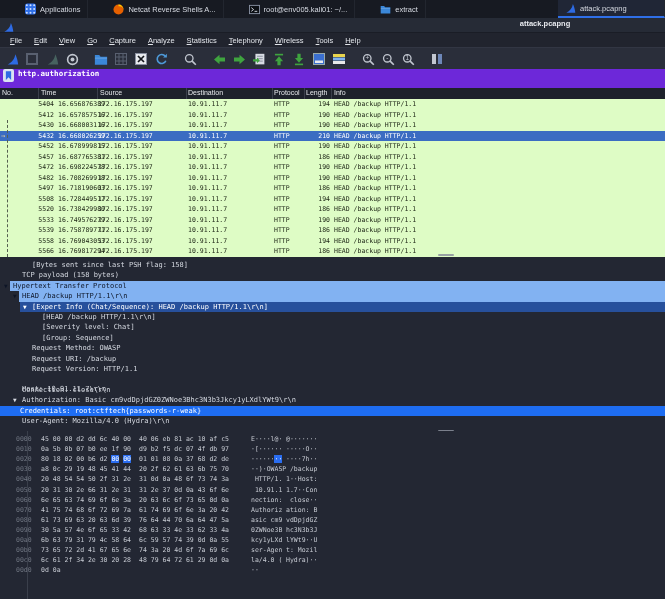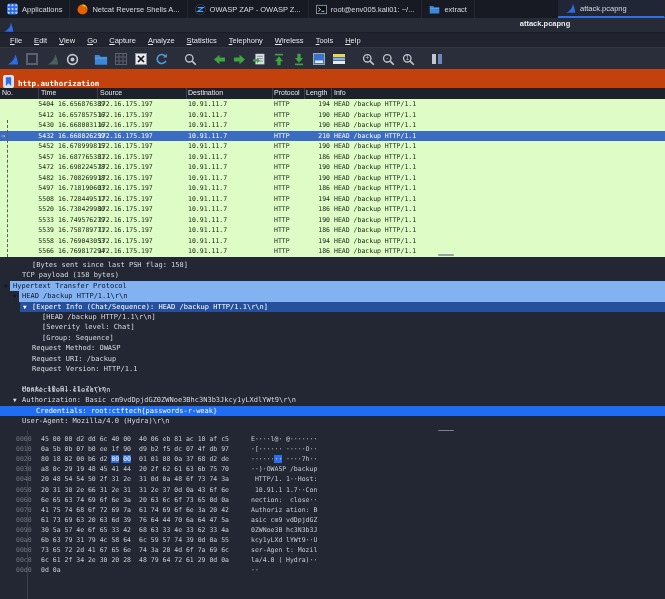--- a/index.html
+++ b/index.html
@@ -2,21 +2,21 @@
 <html><head>
 <meta charset="utf-8">
 <style>
   html,body{margin:0;padding:0;background:#10131a;}
   #screen{position:relative;width:665px;height:599px;overflow:hidden;background:#232733;
           font-family:"Liberation Sans",sans-serif;-webkit-font-smoothing:antialiased;}
   
   #taskbar{position:absolute;left:0;top:0;width:665px;height:18px;background:#171a22;
            display:flex;align-items:stretch;color:#d6dae2;font-size:7.5px;}
   .tb-item{display:flex;align-items:center;gap:4px;padding:0 7px;border-right:1px solid #22262f;
-           white-space:nowrap;cursor:default;}
+           white-space:nowrap;cursor:default;margin-left:18px;}
   .tb-item.active{background:#202636;border-bottom:2px solid #2f6fe8;margin-left:auto;min-width:92px;}
   .tb-ico{width:11px;height:11px;display:inline-flex;align-items:center;justify-content:center;flex:0 0 auto;}
   
   #titlebar{position:absolute;left:0;top:18px;width:665px;height:14px;background:#262b36;
             border-bottom:1px solid #1a1d26;}
   #win-title{position:absolute;left:480px;top:1px;width:130px;text-align:center;color:#e8eaef;
              font-size:7.5px;font-weight:bold;}
   #win-icon{position:absolute;left:3px;top:1px;}
   
   #menubar{position:absolute;left:0;top:33px;width:665px;height:14px;background:#21242e;
@@ -24,22 +24,22 @@
   .menu-item{padding:0 6px;cursor:default;}
   .menu-item u{text-decoration:underline;}
   
   #toolbar{position:absolute;left:0;top:47px;width:665px;height:22px;background:#2a2e3a;
            border-top:1px solid #323643;border-bottom:1px solid #171a22;
            display:flex;align-items:center;padding-left:5px;}
   .tbtn{width:14px;height:15px;margin-right:6px;display:inline-flex;align-items:center;
         justify-content:center;flex:0 0 auto;}
   .tb-gap{width:9px;flex:0 0 auto;}
   
-  #filterbar{position:absolute;left:0;top:69px;width:665px;height:19px;background:#c2410c;
-             display:flex;align-items:flex-end;border-bottom:6px solid #a3a3a3;}
+  #filterbar{position:absolute;left:0;top:69px;width:665px;height:19px;background:#6d28d9;
+             display:flex;align-items:flex-start;border-bottom:6px solid #a3a3a3;}
   #filter-chip{width:11px;height:13px;margin:0 4px 0 3px;background:#d8e2f2;border-radius:2px;
                display:inline-flex;align-items:center;justify-content:center;}
   #filter-text{color:#ffffff;font-family:"DejaVu Sans Mono",monospace;font-size:7.5px;font-weight:bold;}
   
   #plist{position:absolute;left:0;top:88px;width:665px;height:169px;background:#defcc5;overflow:hidden;}
   #phead{position:absolute;left:0;top:0;width:665px;height:11px;background:#1d212b;color:#e6e8ec;
          font-size:7px;}
   #phead span{position:absolute;top:1px;}
   .hsep{position:absolute;top:0;width:1px;height:11px;background:#3a3f4b;}
   .prow{position:absolute;left:0;width:665px;height:10.5px;font-family:"DejaVu Sans Mono",monospace;
@@ -111,29 +111,20 @@
           <svg width="11" height="11" viewBox="0 0 12 12">
             <circle cx="6" cy="6" r="5.5" fill="#e66000"></circle>
             <path d="M6 .5 A5.5 5.5 0 0 1 11.5 6 A4.5 4.5 0 0 0 6 2.5 Z" fill="#ffcb00"></path>
           </svg>
         </span>
         <span>Netcat Reverse Shells A...</span>
       </div>
       <div class="tb-item">
         <span class="tb-ico">
           <svg width="11" height="11" viewBox="0 0 12 12">
-            <circle cx="6" cy="6" r="5.5" fill="#10141c" stroke="#3a4150"></circle>
-            <path d="M3 4 h6 L3 8 h6" stroke="#4aa0ff" fill="none" stroke-width="1.2"></path>
-          </svg>
-        </span>
-        <span>OWASP ZAP - OWASP Z...</span>
-      </div>
-      <div class="tb-item">
-        <span class="tb-ico">
-          <svg width="11" height="11" viewBox="0 0 12 12">
             <rect x="0.5" y="1.5" width="11" height="9" fill="#0c0f14" stroke="#8a93a4"></rect>
             <path d="M2.5 4 L5 6 L2.5 8 M6 8 H9" stroke="#d8dce4" fill="none"></path>
           </svg>
         </span>
         <span>root@env005.kali01: ~/...</span>
       </div>
       <div class="tb-item">
         <span class="tb-ico">
           <svg width="14" height="12" viewBox="0 0 16 13">
             <path d="M1 2 h5 l1.5 2 H15 v9 H1 Z" fill="#3b87d8"></path>
@@ -355,21 +346,21 @@
       <div class="drow" style="top: 43.6px;"><span class="hl hl-chat" style="left:20px"></span><span class="arr t-white" style="left:23px">▼</span><span class="txt t-white" style="left:32px">[Expert Info (Chat/Sequence): HEAD /backup HTTP/1.1\r\n]</span></div>
       <div class="drow" style="top: 54px;"><span class="txt " style="left:42px">[HEAD /backup HTTP/1.1\r\n]</span></div>
       <div class="drow" style="top: 64.4px;"><span class="txt " style="left:42px">[Severity level: Chat]</span></div>
       <div class="drow" style="top: 74.8px;"><span class="txt " style="left:42px">[Group: Sequence]</span></div>
       <div class="drow" style="top: 85.2px;"><span class="txt " style="left:32px">Request Method: OWASP</span></div>
       <div class="drow" style="top: 95.6px;"><span class="txt " style="left:32px">Request URI: /backup</span></div>
       <div class="drow" style="top: 106px;"><span class="txt " style="left:32px">Request Version: HTTP/1.1</span></div>
       <div class="drow" style="top: 126px; text-decoration: underline;"><span class="txt " style="left:22px">Host: 10.91.11.7\r\n</span></div>
       <div class="drow" style="top: 126.8px;"><span class="txt " style="left:22px">Connection: close\r\n</span></div>
       <div class="drow" style="top: 137.2px; padding-left: 44px;"><span class="arr " style="left:13px">▼</span><span class="txt " style="left:22px">Authorization: Basic cm9vdDpjdGZ0ZWNoe3Bhc3N3b3Jkcy1yLXdlYWt9\r\n</span></div>
-      <div class="drow" style="top: 147.6px;"><span class="hl hl-sel" style="left:0"></span><span class="txt t-white" style="left:36px">Credentials: root:ctftech{passwords-r-weak}</span></div>
+      <div class="drow" style="top: 147.6px;"><span class="hl hl-sel" style="left:0"></span><span class="txt t-white" style="left:20px">Credentials: root:ctftech{passwords-r-weak}</span></div>
       <div class="drow" style="top: 158px;"><span class="txt " style="left:22px">User-Agent: Mozilla/4.0 (Hydra)\r\n</span></div>
     </div>
 
   <div class="grip" style="top:429.5px"></div>
 
   <div id="hexpane">
     <div id="hexline"></div>
     <div id="hexrows">
         <div class="xrow" style="top: 3px;"><span class="x-off">0000</span><span class="x-b1">45 00 00 d2 dd 6c 40 00</span><span class="x-b2">40 06 eb 81 ac 10 af c5</span><span class="x-a1">E····l@·</span><span class="x-a2">@·······</span></div>
         <div class="xrow" style="top: 13.1px;"><span class="x-off">0010</span><span class="x-b1">0a 5b 0b 07 b0 ee 1f 90</span><span class="x-b2">d9 b2 f5 dc 07 4f db 97</span><span class="x-a1">·[······</span><span class="x-a2">·····O··</span></div>

